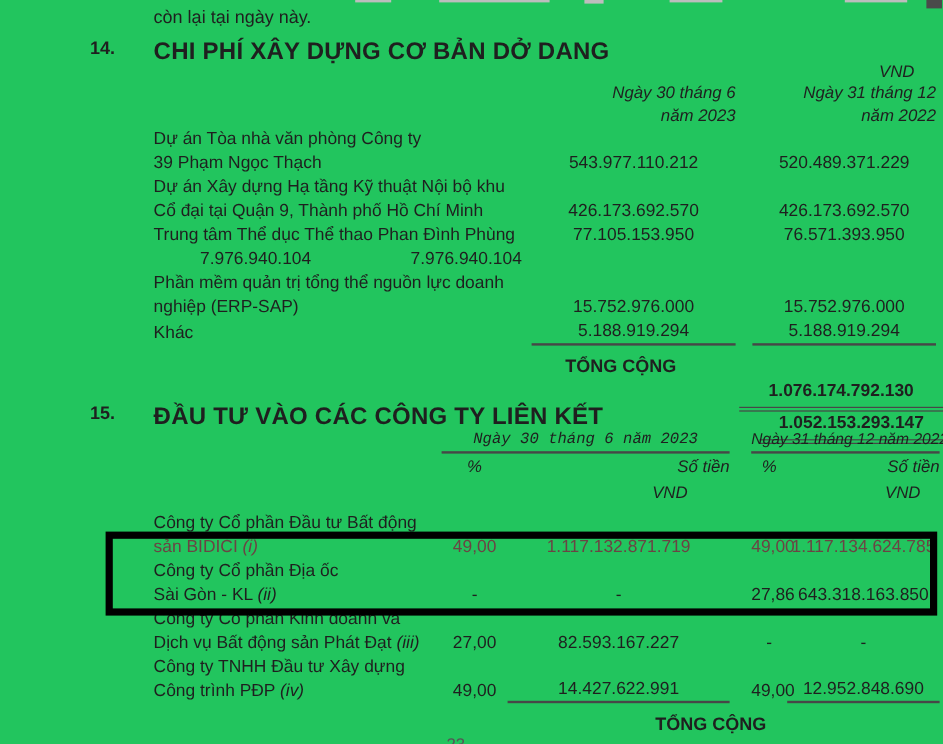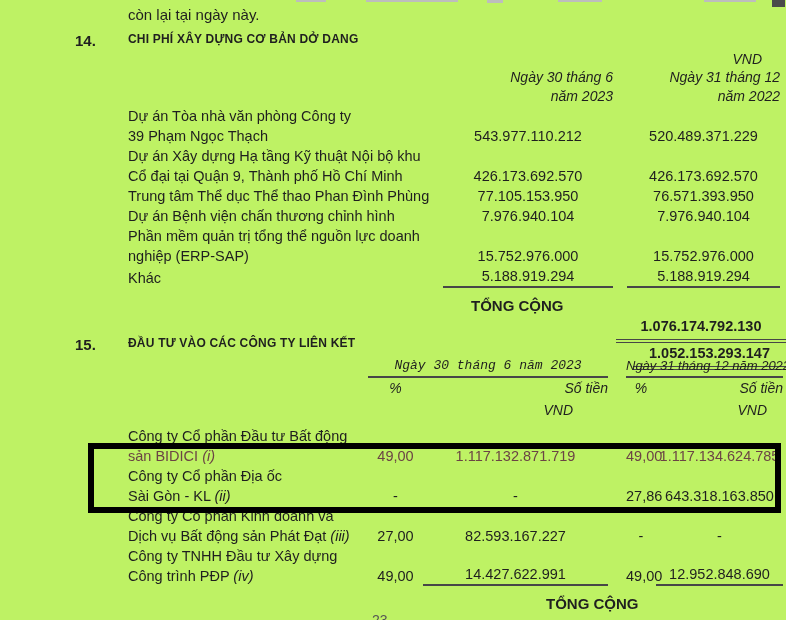--- a/index.html
+++ b/index.html
@@ -1,33 +1,33 @@
 <!DOCTYPE html>
 <html><head>
 <meta charset="utf-8">
 <style>
   html,body{margin:0;padding:0;background:#e8e8e8;}
   .page{
-    position:relative;width:786px;height:620px;background:#bef264;
+    position:relative;width:786px;height:620px;background:#22c55e;
     font-family:"Liberation Sans",sans-serif;color:#1f1f1f;overflow:hidden;
     font-size:14.5px;
   }
   .abs{position:absolute;}
   .it{font-style:italic;}
   .r{display:flex;align-items:flex-end;}
   .cell{white-space:nowrap;}
   .num{text-align:center;}
   
   .topline{left:128px;top:6px;font-size:15px;}
   .artifact{background:#bdbdbd;}
   .artifact.dark{background:#4a4a4a;}
   
   .sechead{left:0;width:786px;display:flex;}
   .secnum{position:absolute;left:75px;font-weight:700;font-size:15px;}
-  .sectitle{position:absolute;left:128px;font-weight:700;font-size:12px;letter-spacing:.2px;}
+  .sectitle{position:absolute;left:128px;font-weight:700;font-size:20px;letter-spacing:.2px;}
   
   .vnd14{left:0;top:51px;width:780px;text-align:right;padding-right:18px;box-sizing:border-box;font-size:14px;}
   .hdr14{left:0;top:68px;width:786px;display:flex;font-size:14px;line-height:19px;align-items:flex-end;}
   .hdr14 .sp{width:443px;}
   .hdr14 .c1{width:170px;text-align:right;}
   .hdr14 .gap{width:14px;}
   .hdr14 .c2{width:153px;text-align:right;}
   .tbl14{left:0;top:106px;width:786px;padding-left:128px;box-sizing:border-box;line-height:20px;}
   .tbl14 .lbl{width:315px;}
   .tbl14 .v1{width:170px;}
@@ -117,23 +117,20 @@
     </div>
     <div class="r">
       <div class="lbl">
         <span class="ln">Trung tâm Thể dục Thể thao Phan Đình Phùng</span>
       </div>
       <div class="cell num v1">77.105.153.950</div>
       <div class="gap"></div>
       <div class="cell num v2">76.571.393.950</div>
     </div>
     <div class="r">
-      <div class="lbl">
-        <span class="ln">Dự án Bệnh viện chấn thương chỉnh hình</span>
-      </div>
       <div class="cell num v1">7.976.940.104</div>
       <div class="gap"></div>
       <div class="cell num v2">7.976.940.104</div>
     </div>
     <div class="r">
       <div class="lbl">
         <span class="ln">Phần mềm quản trị tổng thể nguồn lực doanh</span>
         <span class="ln">nghiệp (ERP-SAP)</span>
       </div>
       <div class="cell num v1">15.752.976.000</div>

